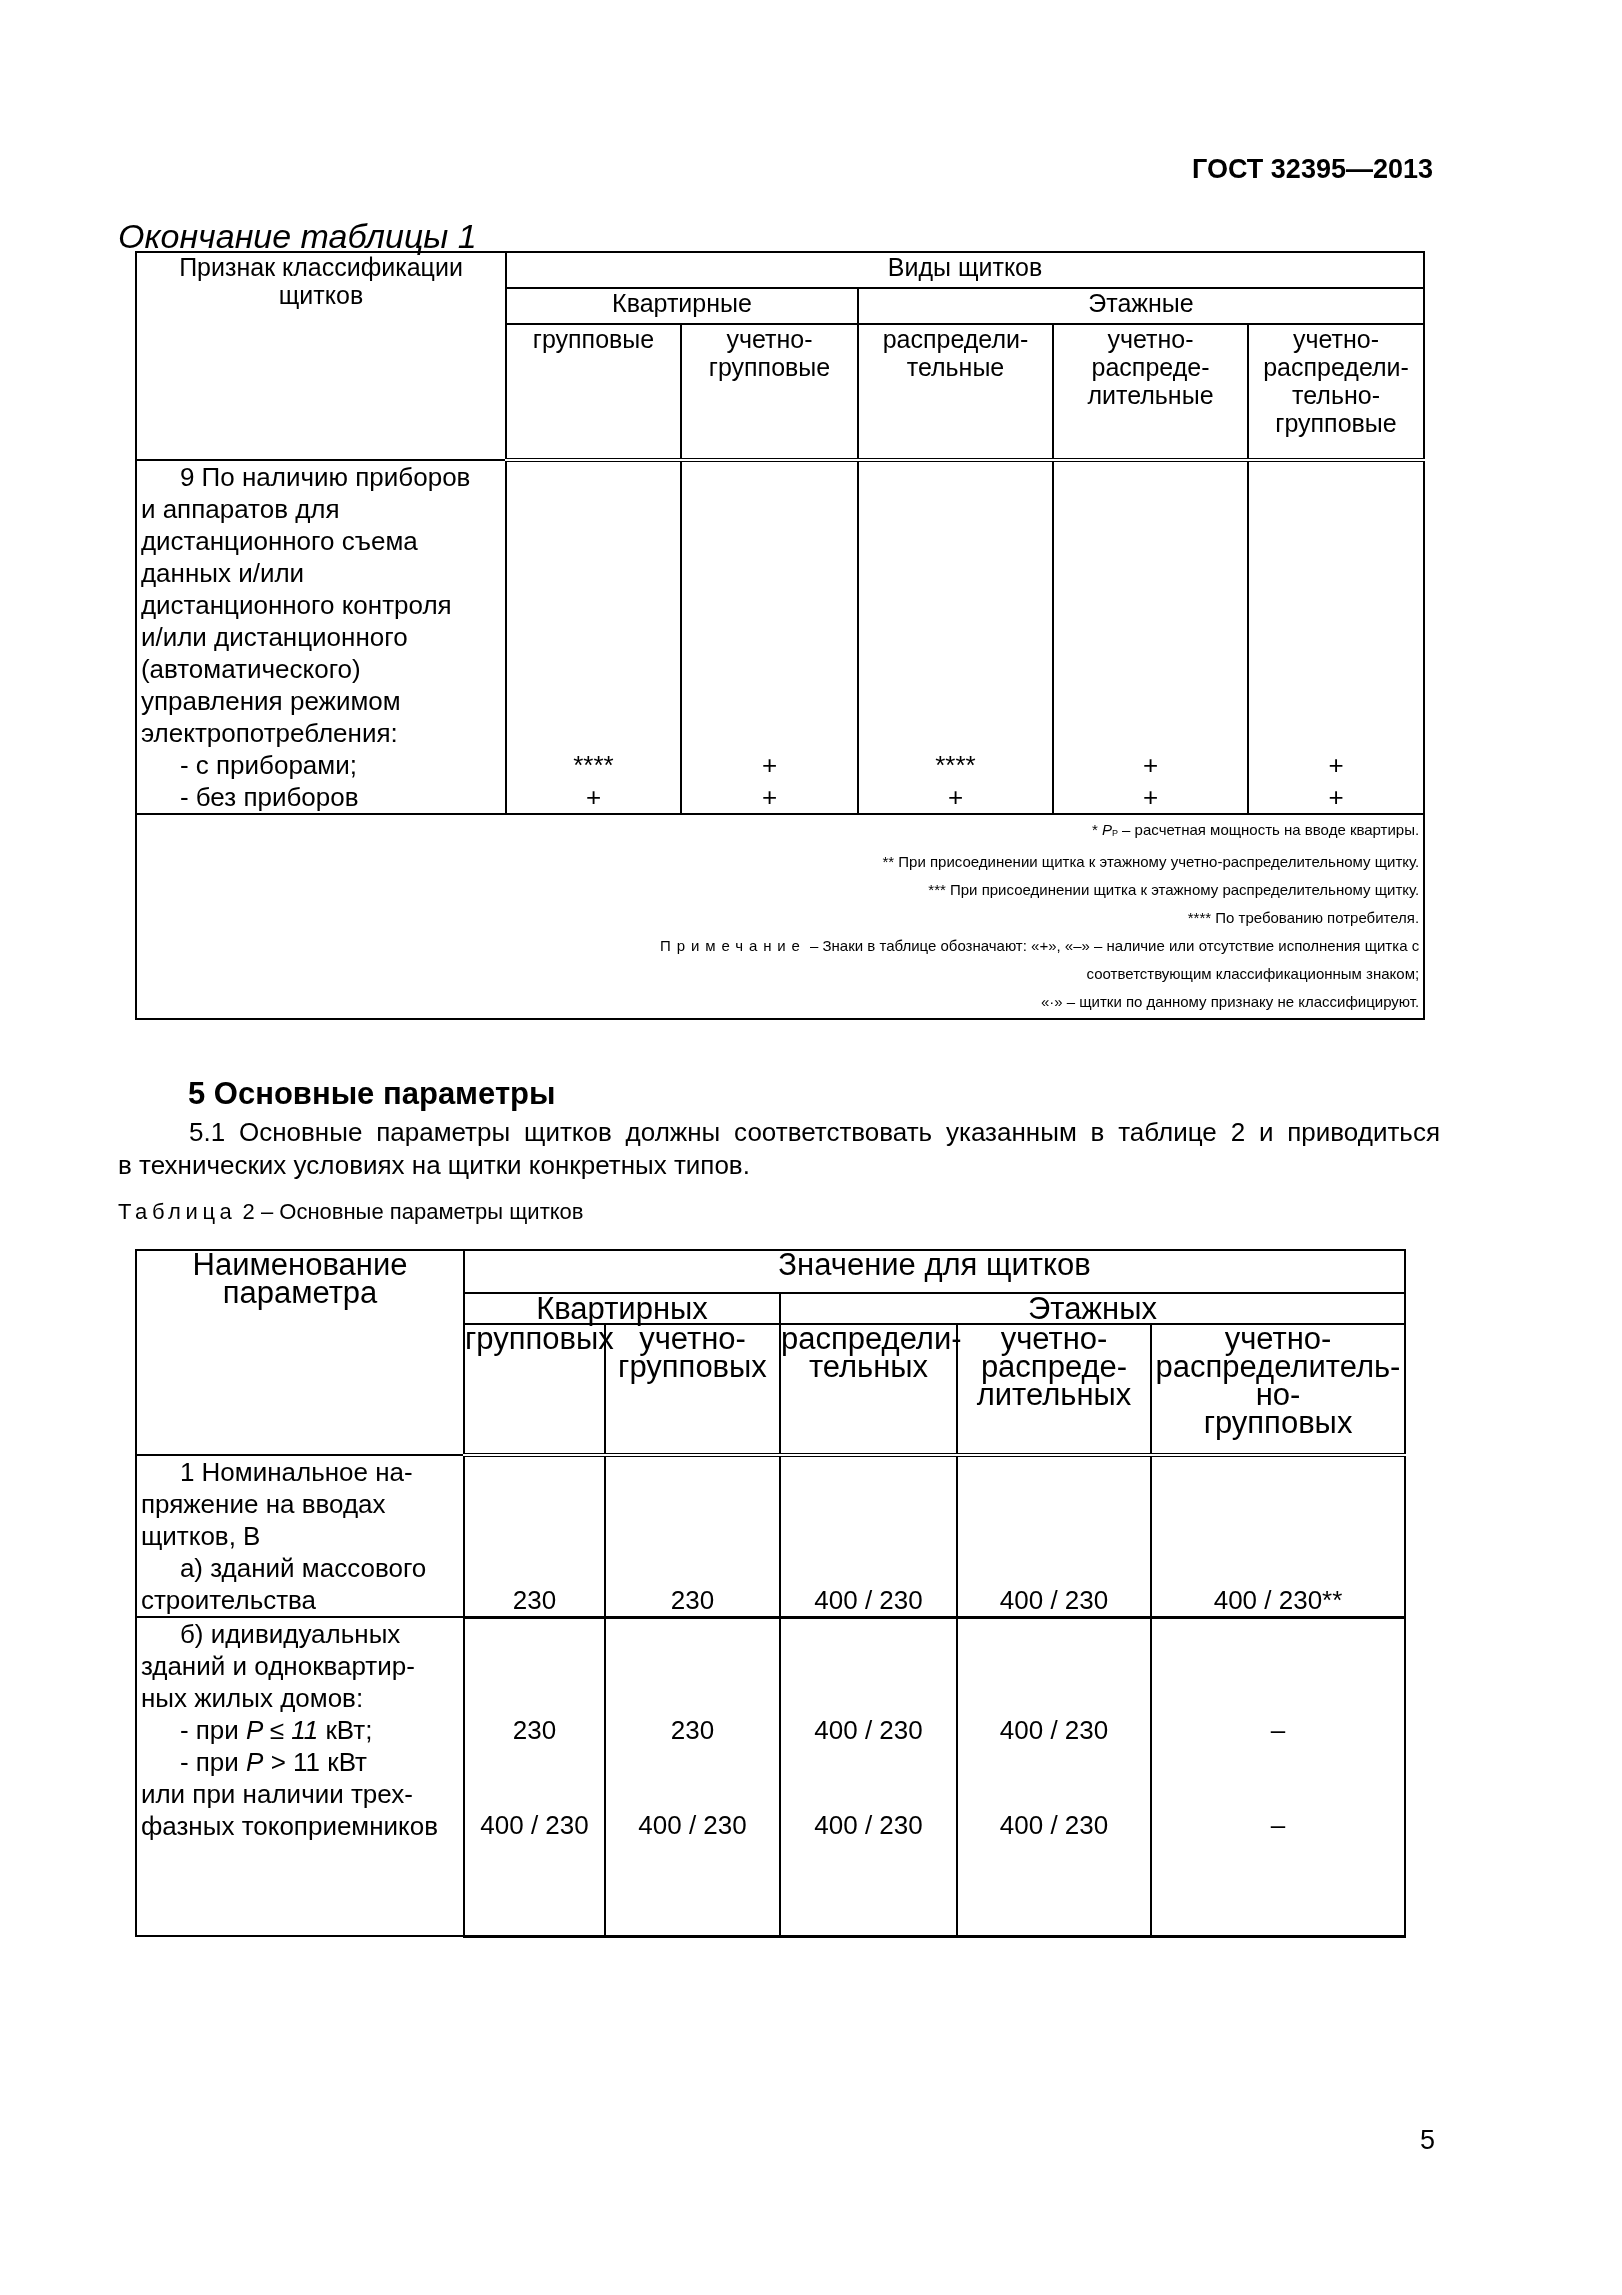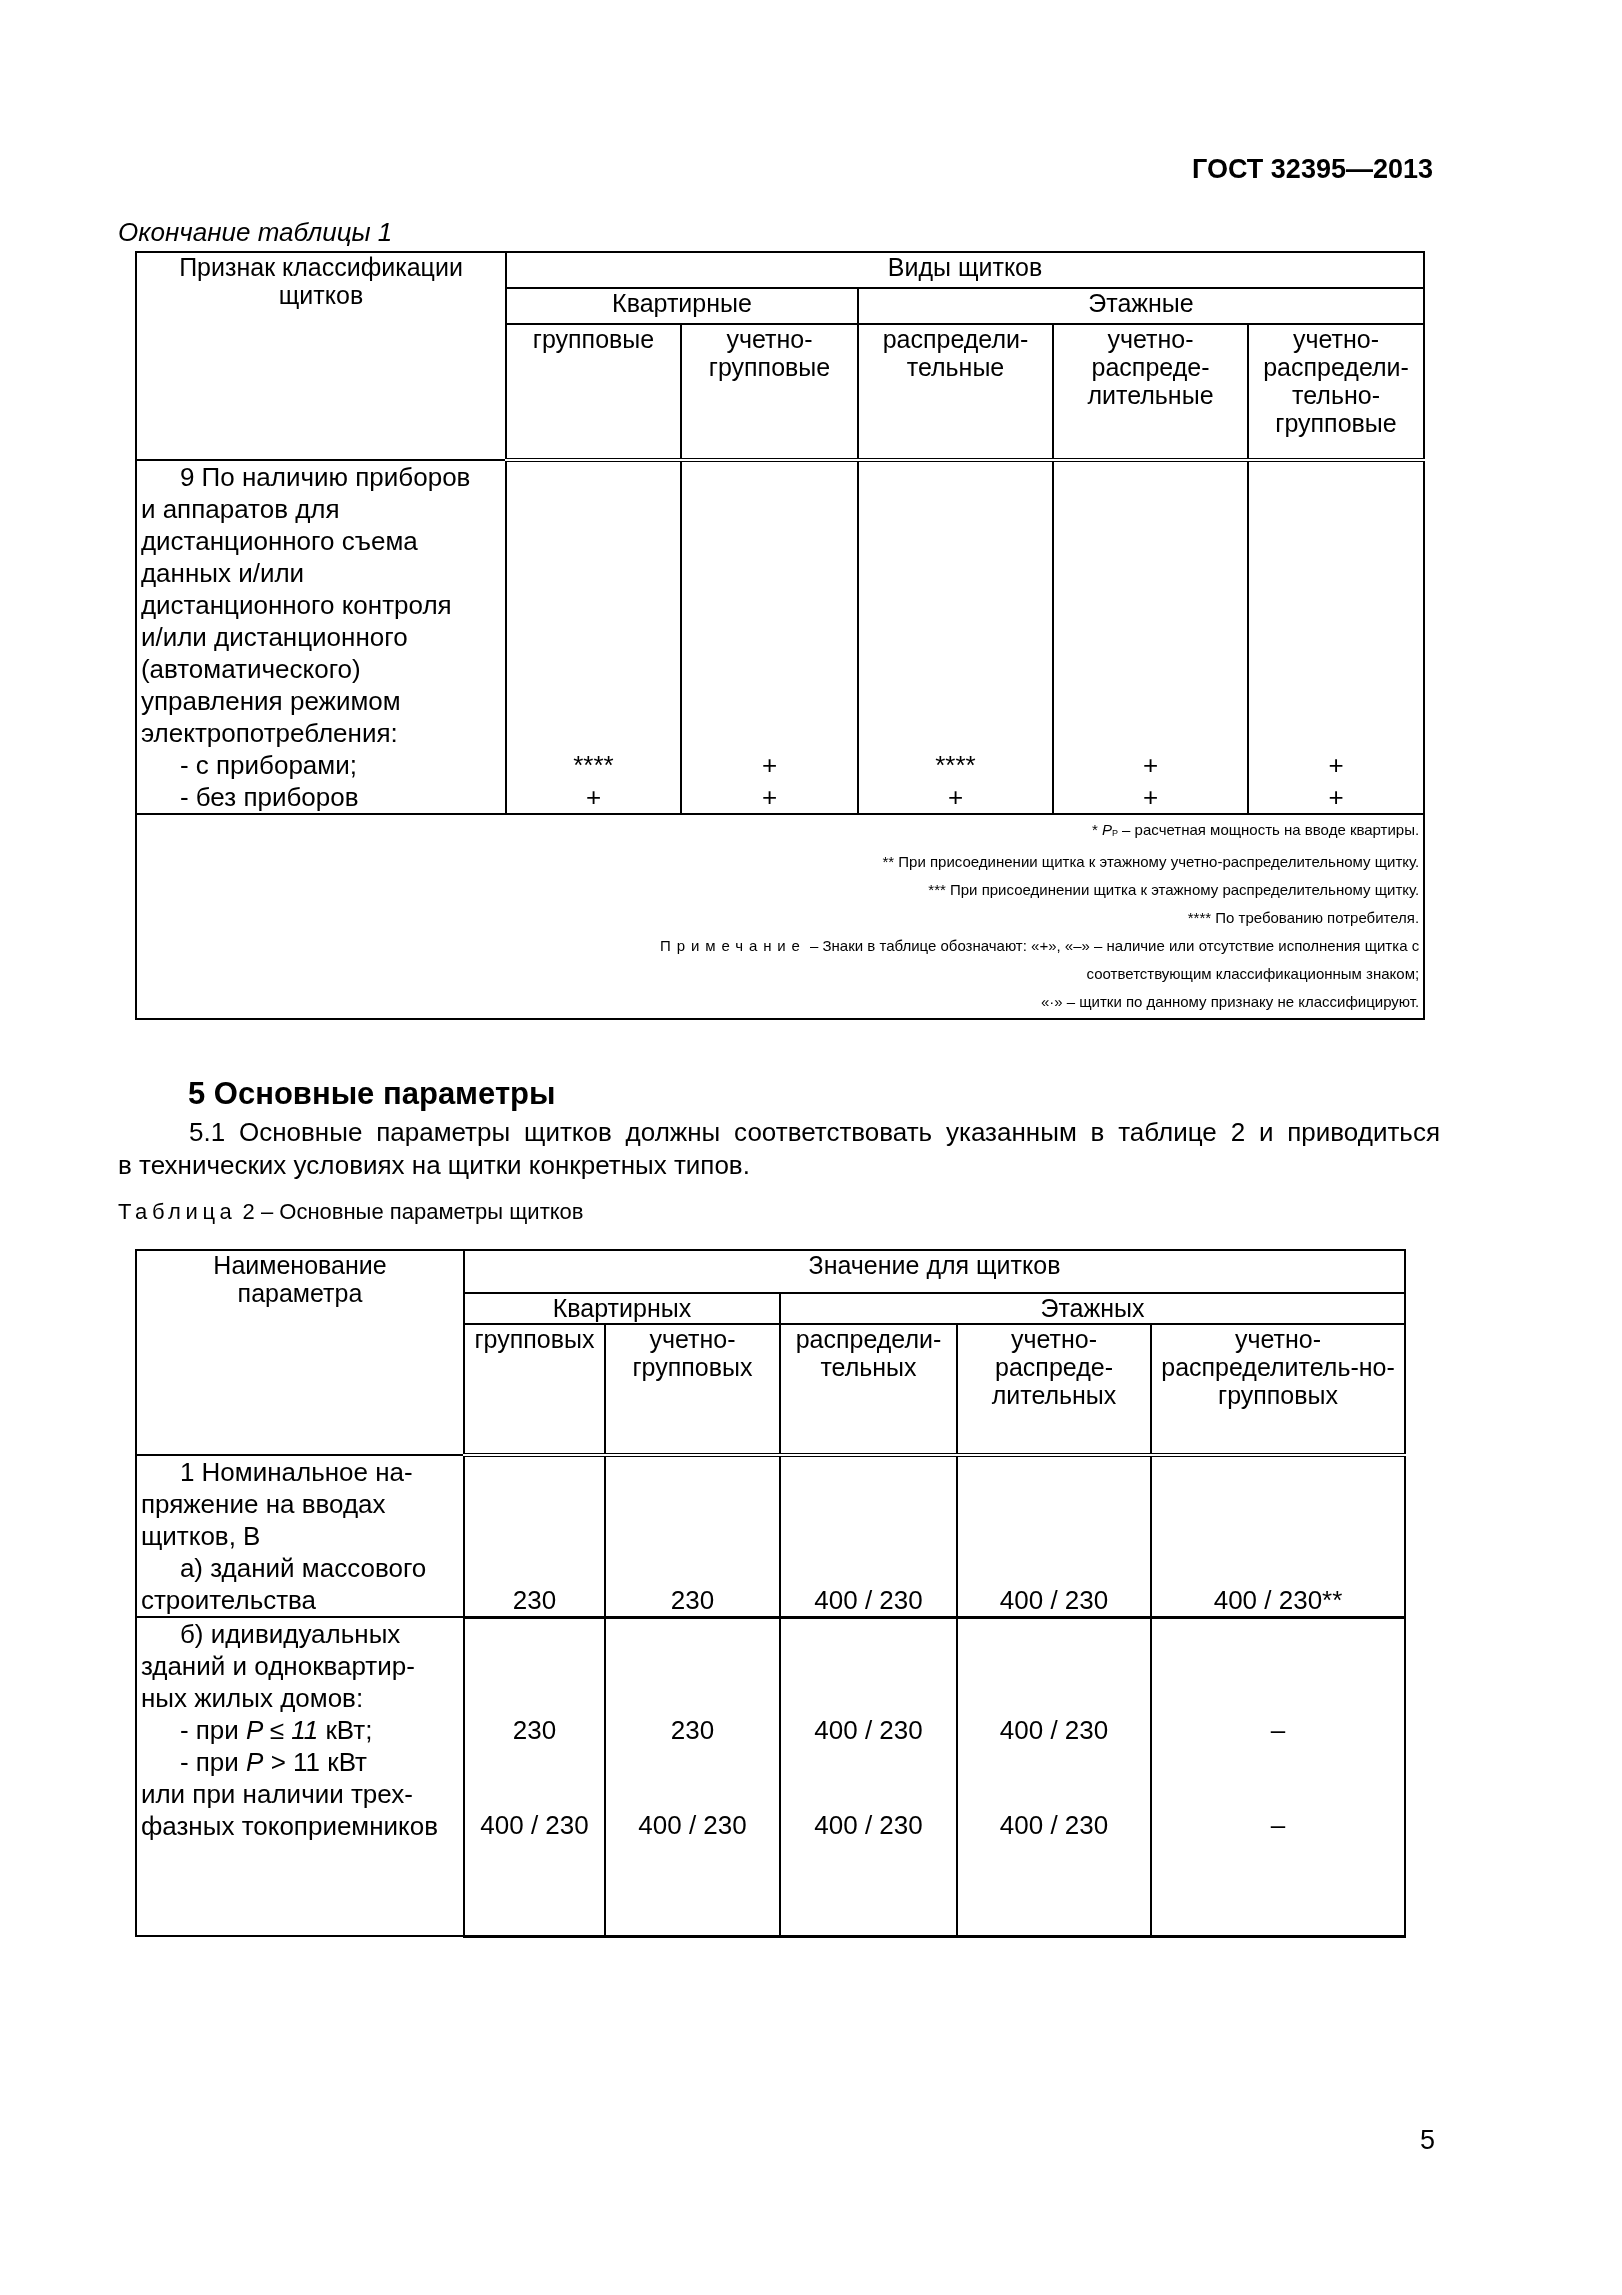--- a/index.html
+++ b/index.html
@@ -1,20 +1,20 @@
 <!DOCTYPE html>
 <html style="font-size:10.5px"><head>
 <meta charset="utf-8">
 <style>
   html, body { margin:0; padding:0; background:#ffffff; }
   body { width:1623px; height:2295px; position:relative; overflow:hidden;
          font-family:"Liberation Sans", sans-serif; color:#000; }
   .abs { position:absolute; }
   .hdr { right:190px; top:154px; font-size:27px; font-weight:bold; }
-  .cont-cap { left:118px; top:217px; font-size:26px; font-style:italic; }
+  .cont-cap { left:118px; top:217px; font-size:34px; font-style:italic; }
 
   table { border-collapse:collapse; position:absolute; table-layout:fixed; }
   td, th { border:2px solid #000; padding:0; vertical-align:top; font-weight:normal; }
   .t1 { left:135px; top:251px; width:1288px; }
   .t1 th { font-size:25px; line-height:28px; text-align:center; }
   .t1 .hdr-last th { height:133px; }
   .t1 thead tr:last-child th { border-bottom:4.6px double #000; }
   .t1 thead tr:first-child th { border-top:2.6px solid #000; }
   .body-row td { height:347px; vertical-align:bottom; font-size:26px; line-height:32px; }
   .feat-cell { padding-left:3.9px !important; text-align:left; }
@@ -26,21 +26,21 @@
   .notes-cell .ind { padding-left:39px; }
   .spaced { letter-spacing:5.9px;margin-top:9px; }
 
   .sec { left:188px; top:1048px; font-size:31px; font-weight:bold;margin-top:28px; }
   .para { left:118px; top:1116px; width:1322px; font-size:26px; line-height:33px; }
   .para .first { text-indent:71px; display:block; text-align:justify; text-align-last:justify; }
   .cap2 { left:118px; top:1199px; font-size:22px; }
   .cap2 .sp { letter-spacing:4.6px; }
 
   .t2 { left:135px; top:1249px; width:1268px; }
-  .t2 th { font-size:25px; line-height:28px; text-align:center; }
+  .t2 th { font-size:31px; line-height:28px; text-align:center; }
   .t2 thead tr:first-child th { border-top:2.6px solid #000; }
   .t2 thead tr:last-child th { height:128px; border-bottom:4.6px double #000; }
   .t2 td { font-size:26px; line-height:32px; }
   .t2 .val { text-align:center; vertical-align:bottom; }
   .t2 .row1 td { height:158px; border-bottom:3.3px solid #000; }
   .t2 .row2 td { height:221px; }
   .t2 .row2 .val { vertical-align:top; padding-top:95px !important; }
   .t2 .row2 .val .v2 { margin-top:63px; }
   .t2 tbody tr:last-child td.val { border-bottom:3.9px solid #000; }
   .pnum { left:1420px; top:2125px; font-size:27px; }

